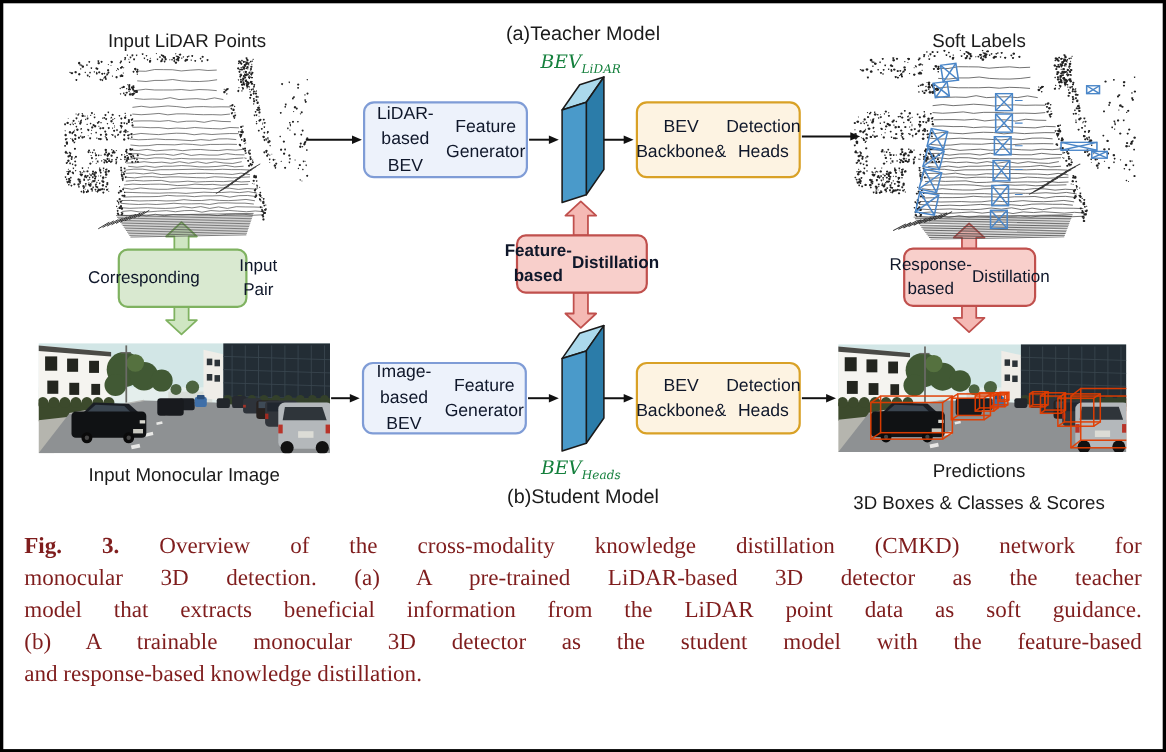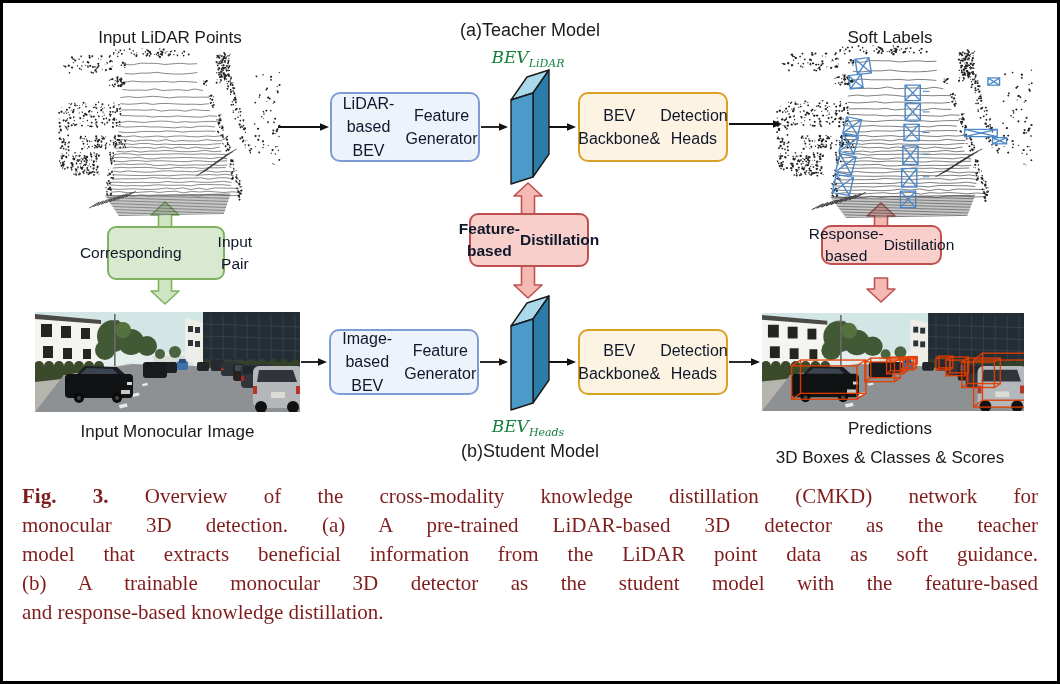--- a/index.html
+++ b/index.html
@@ -854,21 +854,21 @@
 </div>
 
 <div class="box box-green" style="left:107px;top:226px;width:118px;height:54px;">
   <span>Corresponding</span>
   <span>Input Pair</span>
 </div>
 <div class="box box-pink" style="left:469px;top:213px;width:120px;height:54px;font-weight:bold;">
   <span>Feature-based</span>
   <span>Distillation</span>
 </div>
-<div class="box box-pink" style="left:821px;top:225px;width:121px;height:40px;border-radius:10px;">
+<div class="box box-pink" style="left:821px;top:225px;width:121px;height:54px;">
   <span>Response-based</span>
   <span>Distillation</span>
 </div>
 
 <div class="box box-blue" style="left:329px;top:329px;width:150px;height:66px;">
   <span>Image-based BEV</span>
   <span>Feature Generator</span>
 </div>
 <div class="box box-orange" style="left:578px;top:329px;width:150px;height:66px;">
   <span>BEV Backbone&amp;</span>

